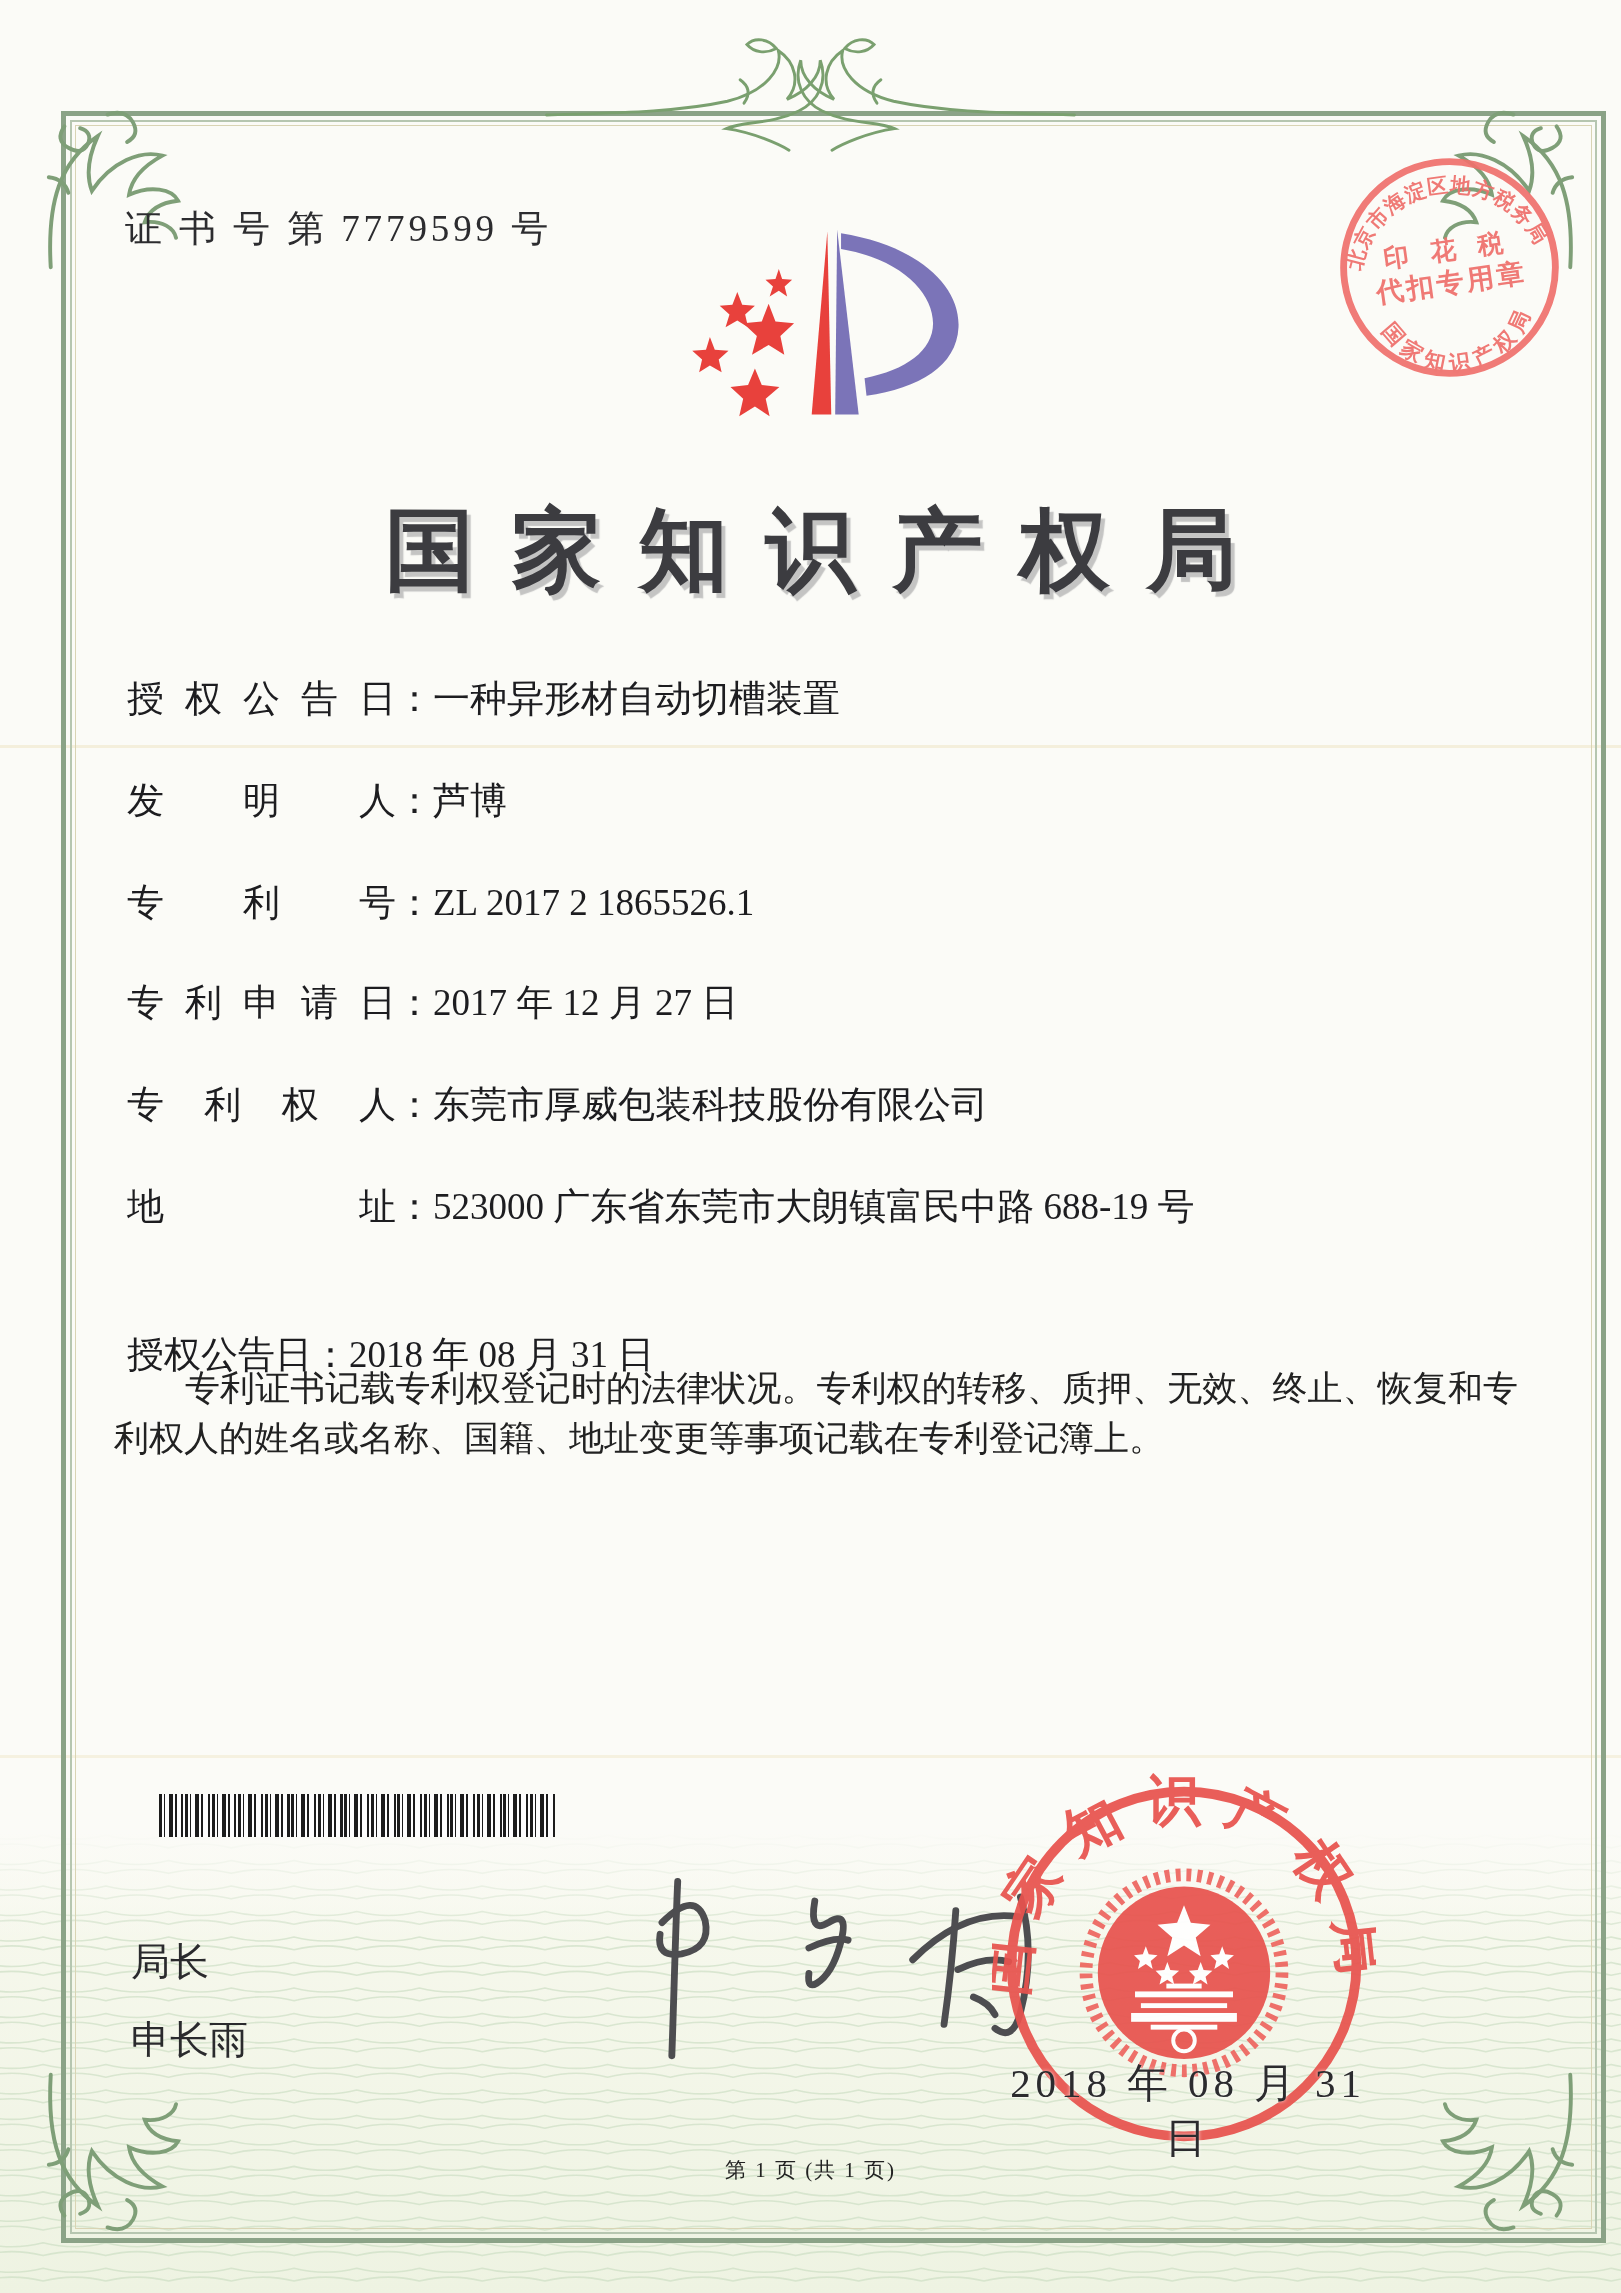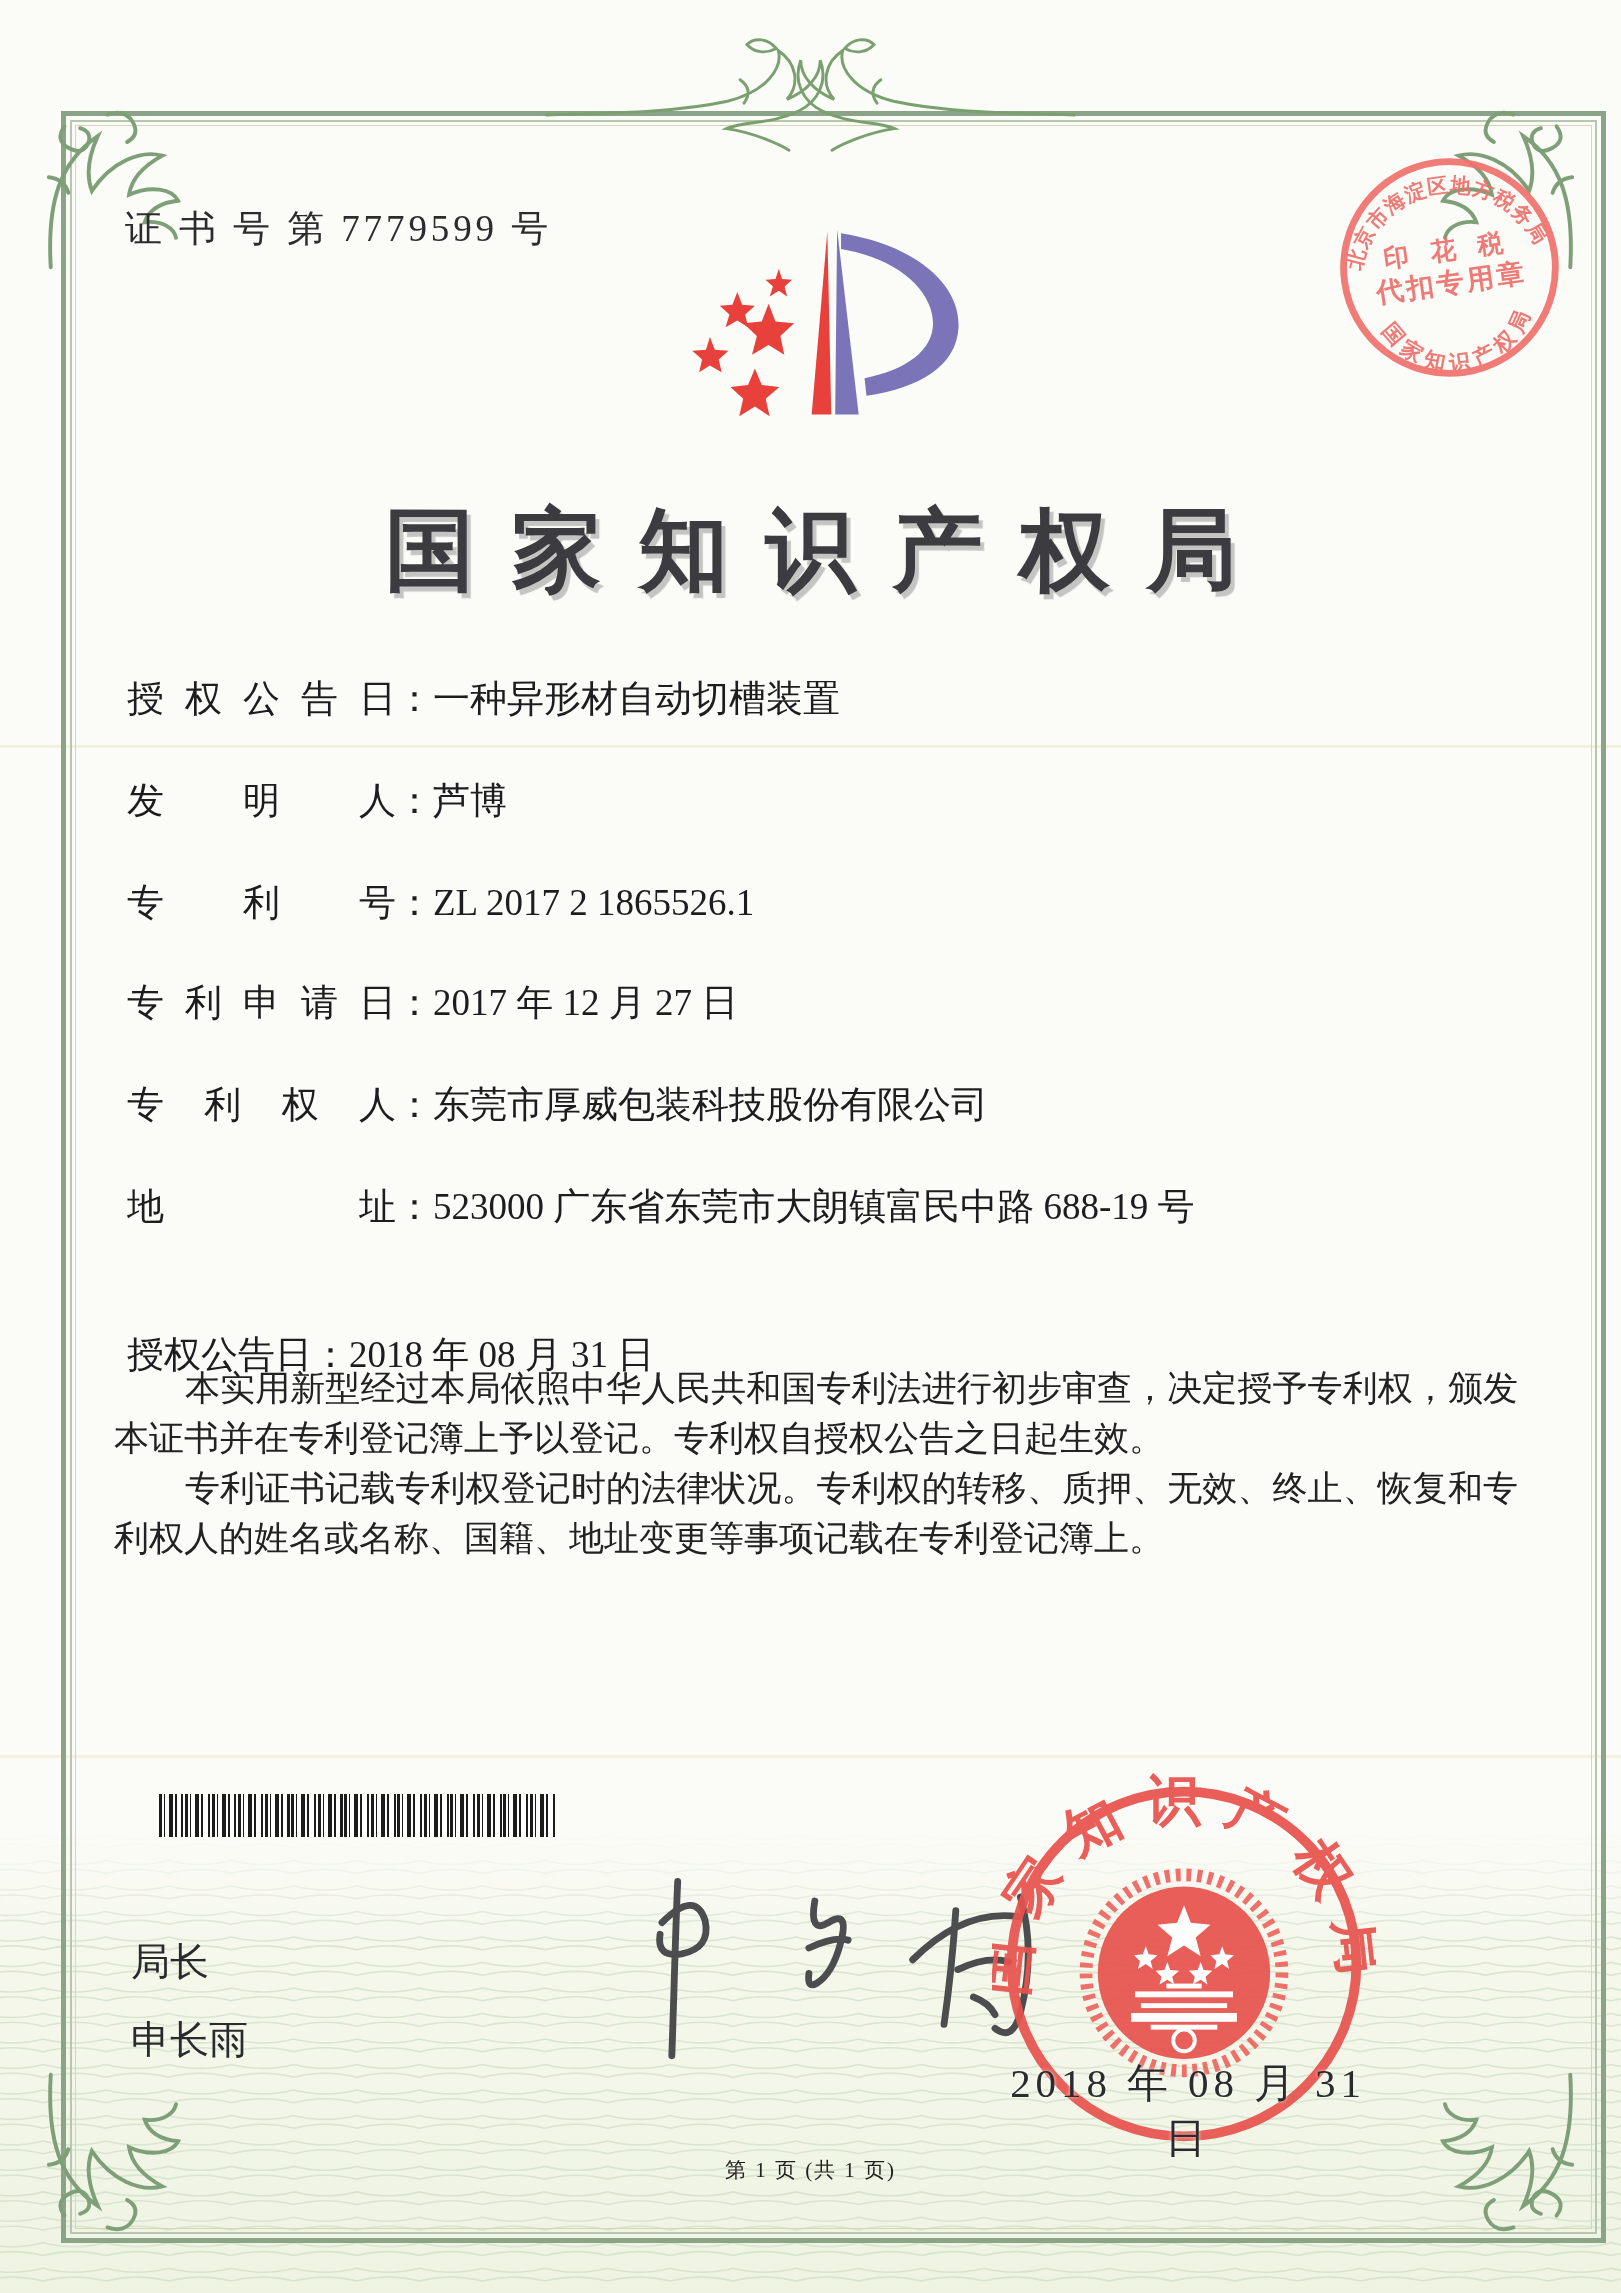--- a/index.html
+++ b/index.html
@@ -237,21 +237,20 @@
 </div>
 <div class="field-row" style="top:1182px;">
   <span class="f-label">地址</span><span>：</span><span>523000 广东省东莞市大朗镇富民中路 688-19 号</span>
 </div>
 
 <div class="field-row" id="field-grant" style="top:1286px;">
   <span>授权公告日</span><span>：</span><span>2018 年 08 月 31 日</span>
 </div>
 
 <div class="abs" id="body-text">
-  <p>本实用新型经过本局依照中华人民共和国专利法进行初步审查，决定授予专利权，颁发本证书并在专利登记簿上予以登记。专利权自授权公告之日起生效。</p>
   <p>专利证书记载专利权登记时的法律状况。专利权的转移、质押、无效、终止、恢复和专利权人的姓名或名称、国籍、地址变更等事项记载在专利登记簿上。</p>
 </div>
 
 <div class="abs z10" id="barcode"></div>
 
 <div class="abs z10" id="signer">
   <div>局长</div>
   <div>申长雨</div>
 </div>
 

